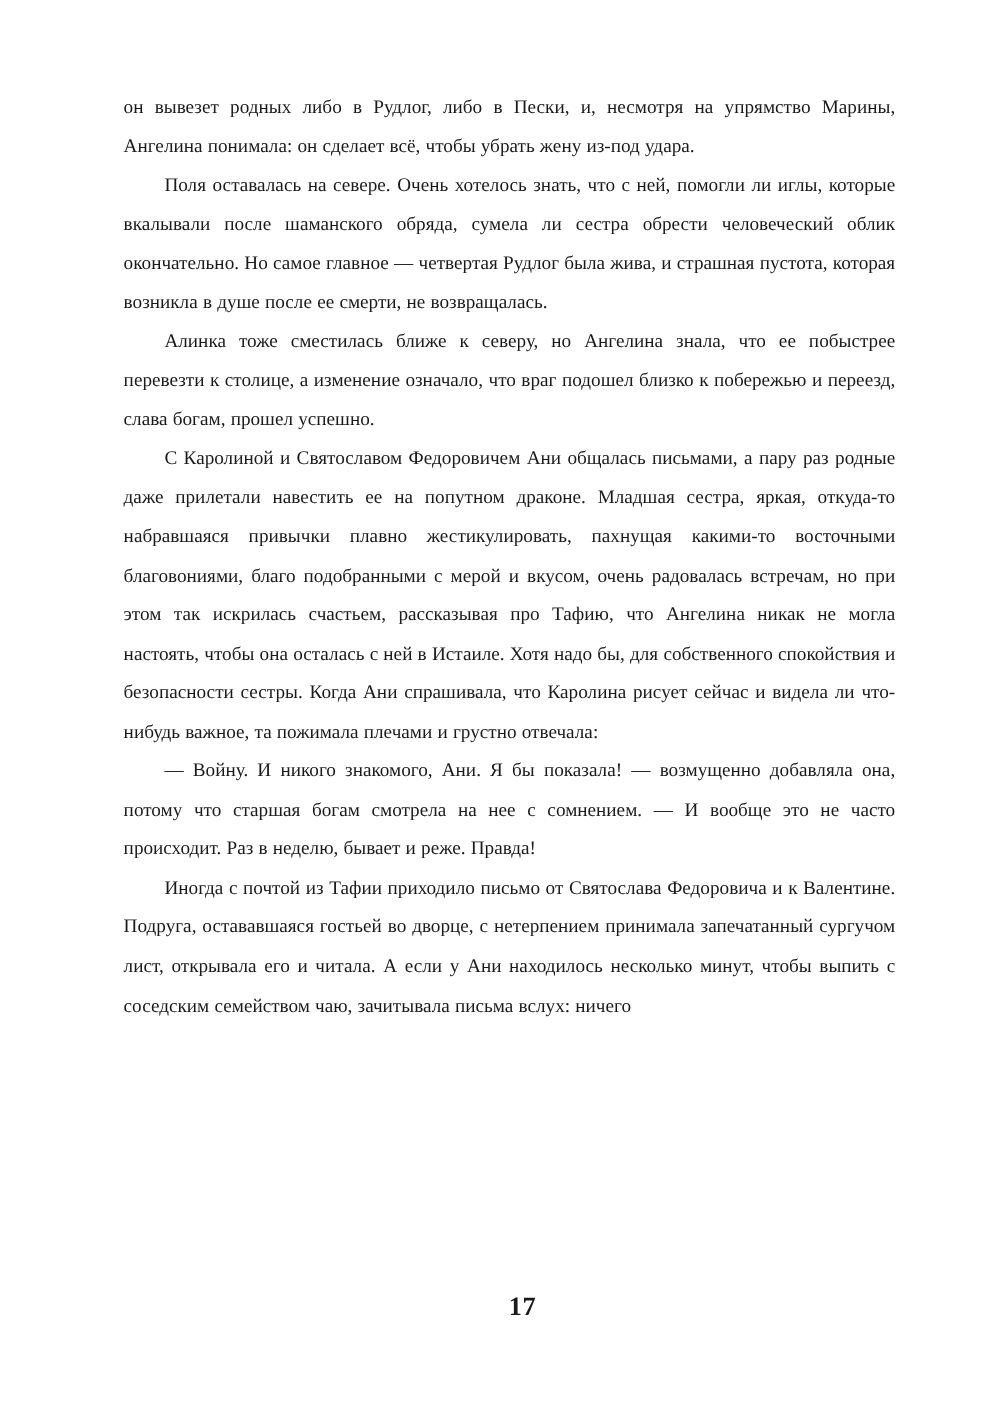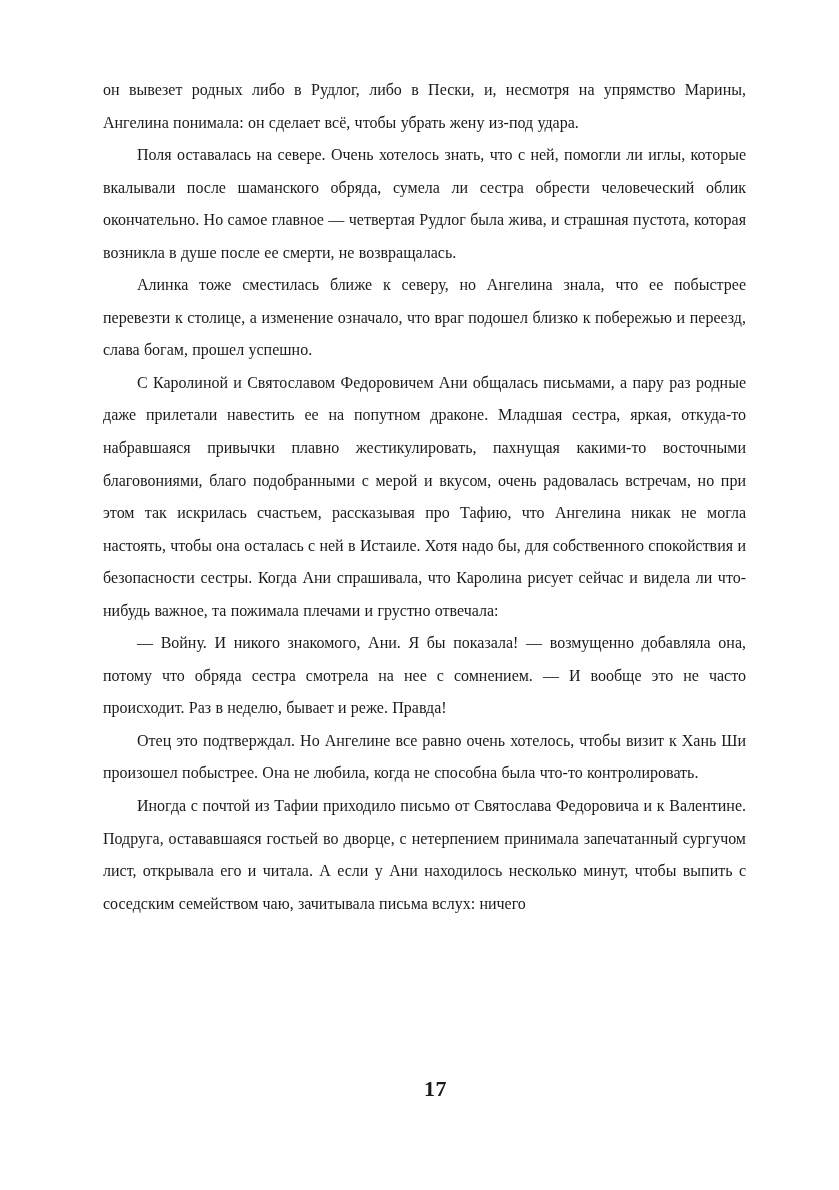--- a/index.html
+++ b/index.html
@@ -65,20 +65,19 @@
 </head>
 <body>
 
 <div class="page">
 
   <div class="text-column">
     <p class="para continuation">он вывезет родных либо в Рудлог, либо в Пески, и, несмотря на упрямство Марины, Ангелина понимала: он сделает всё, чтобы убрать жену из-под удара.</p>
     <p class="para">Поля оставалась на севере. Очень хотелось знать, что с ней, помогли ли иглы, которые вкалывали после шаманского обряда, сумела ли сестра обрести человеческий облик окончательно. Но самое главное — четвертая Рудлог была жива, и страшная пустота, которая возникла в душе после ее смерти, не возвращалась.</p>
     <p class="para">Алинка тоже сместилась ближе к северу, но Ангелина знала, что ее побыстрее перевезти к столице, а изменение означало, что враг подошел близко к побережью и переезд, слава богам, прошел успешно.</p>
     <p class="para">С Каролиной и Святославом Федоровичем Ани общалась письмами, а пару раз родные даже прилетали навестить ее на попутном драконе. Младшая сестра, яркая, откуда-то набравшаяся привычки плавно жестикулировать, пахнущая какими-то восточными благовониями, благо подобранными с мерой и вкусом, очень радовалась встречам, но при этом так искрилась счастьем, рассказывая про Тафию, что Ангелина никак не могла настоять, чтобы она осталась с ней в Истаиле. Хотя надо бы, для собственного спокойствия и безопасности сестры. Когда Ани спрашивала, что Каролина рисует сейчас и видела ли что-нибудь важное, та пожимала плечами и грустно отвечала:</p>
-    <p class="para">— Войну. И никого знакомого, Ани. Я бы показала! — возмущенно добавляла она, потому что обряда сестра смотрела на нее с сомнением. — И вообще это не часто происходит. Раз в неделю, бывает и реже. Правда!</p>
-    <p class="para">Отец это подтверждал. Но Ангелине все равно очень хотелось, чтобы визит к Хань Ши произошел побыстрее. Она не любила, когда не способна была что-то контролировать.</p>
+    <p class="para">— Войну. И никого знакомого, Ани. Я бы показала! — возмущенно добавляла она, потому что старшая богам смотрела на нее с сомнением. — И вообще это не часто происходит. Раз в неделю, бывает и реже. Правда!</p>
     <p class="para">Иногда с почтой из Тафии приходило письмо от Святослава Федоровича и к Валентине. Подруга, остававшаяся гостьей во дворце, с нетерпением принимала запечатанный сургучом лист, открывала его и читала. А если у Ани находилось несколько минут, чтобы выпить с соседским семейством чаю, зачитывала письма вслух: ничего</p>
   </div>
 
   <div class="page-number">17</div>
 
 </div>
 
 </body></html>

